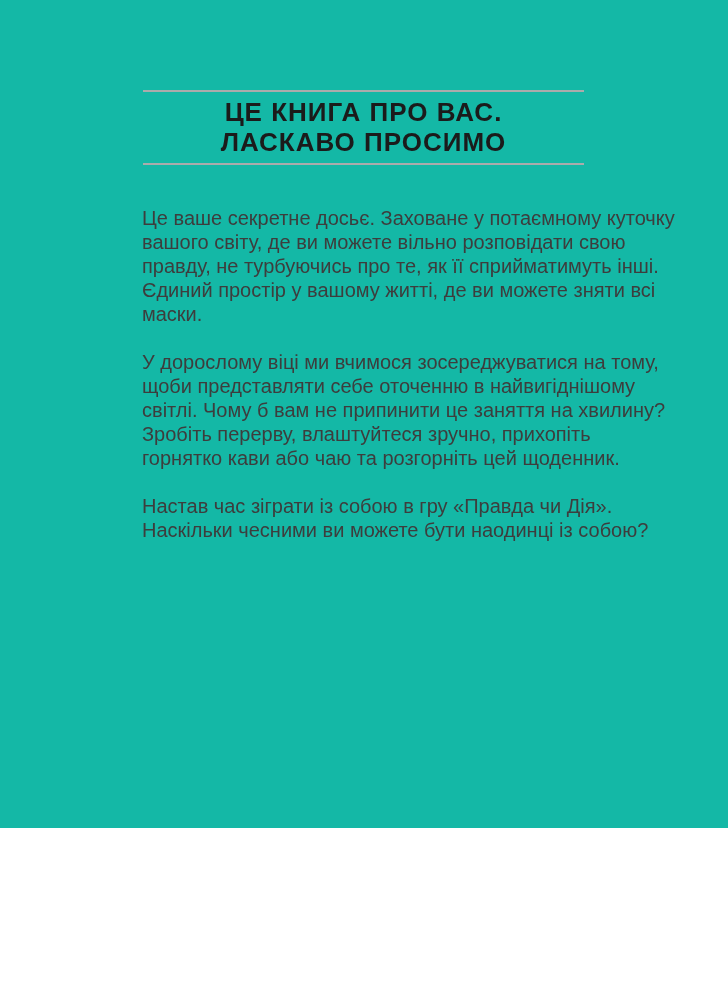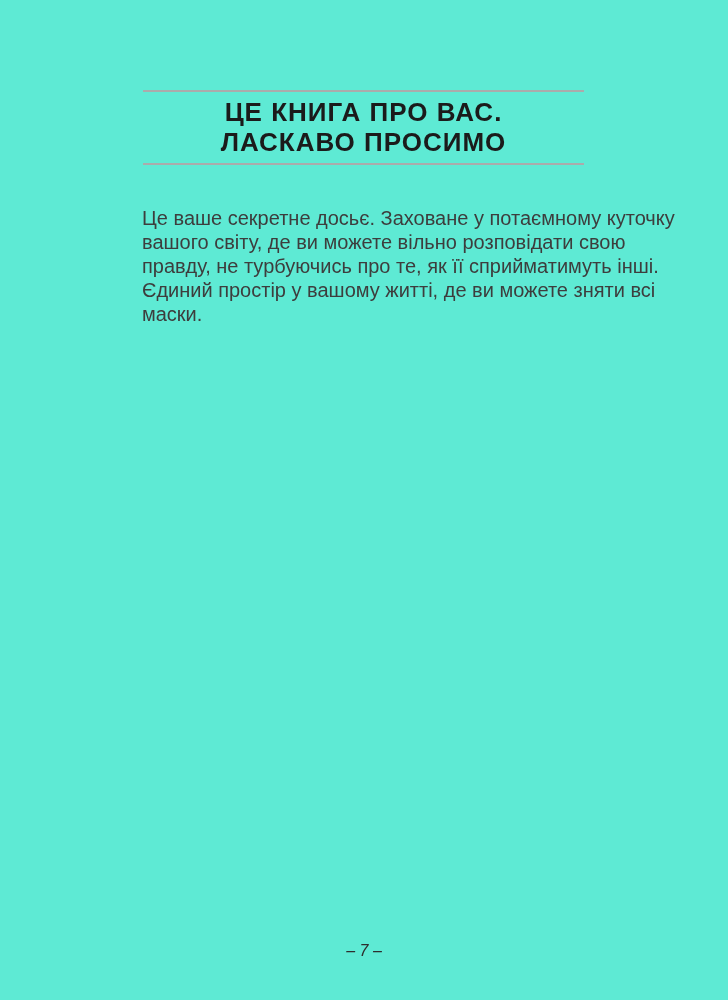--- a/index.html
+++ b/index.html
@@ -3,22 +3,22 @@
 <meta charset="utf-8">
 <style>
   html, body {
     margin: 0;
     padding: 0;
     background: #ffffff;
   }
   .page {
     position: relative;
     width: 728px;
-    height: 1000px;
-    background: #5eead4;
+    height: 828px;
+    background: #14b8a6;
     overflow: hidden;
     font-family: "Liberation Sans", "DejaVu Sans", sans-serif;
   }
   .title-block {
     position: absolute;
     top: 90px;
     left: 143px;
     width: 441px;
     border-top: 2px solid #ababab;
     border-bottom: 2px solid #ababab;
@@ -70,19 +70,26 @@
     <h1 class="chapter-title">ЦЕ КНИГА ПРО ВАС.
 ЛАСКАВО ПРОСИМО</h1>
   </header>
 
   <main class="body-text">
       <p>Це ваше секретне досьє. Заховане у потаємному куточку
 вашого світу, де ви можете вільно розповідати свою
 правду, не турбуючись про те, як її сприйматимуть інші.
 Єдиний простір у вашому житті, де ви можете зняти всі
 маски.</p>
+      <p>У дорослому віці ми вчимося зосереджуватися на тому,
+щоби представляти себе оточенню в найвигіднішому
+світлі. Чому б вам не припинити це заняття на хвилину?
+Зробіть перерву, влаштуйтеся зручно, прихопіть
+горнятко кави або чаю та розгорніть цей щоденник.</p>
+      <p>Настав час зіграти із собою в гру «Правда чи Дія».
+Наскільки чесними ви можете бути наодинці із собою?</p>
     </main>
 
   <footer class="page-footer">
     <span class="page-number">– 7 –</span>
   </footer>
 
 </div>
 
 </body></html>

